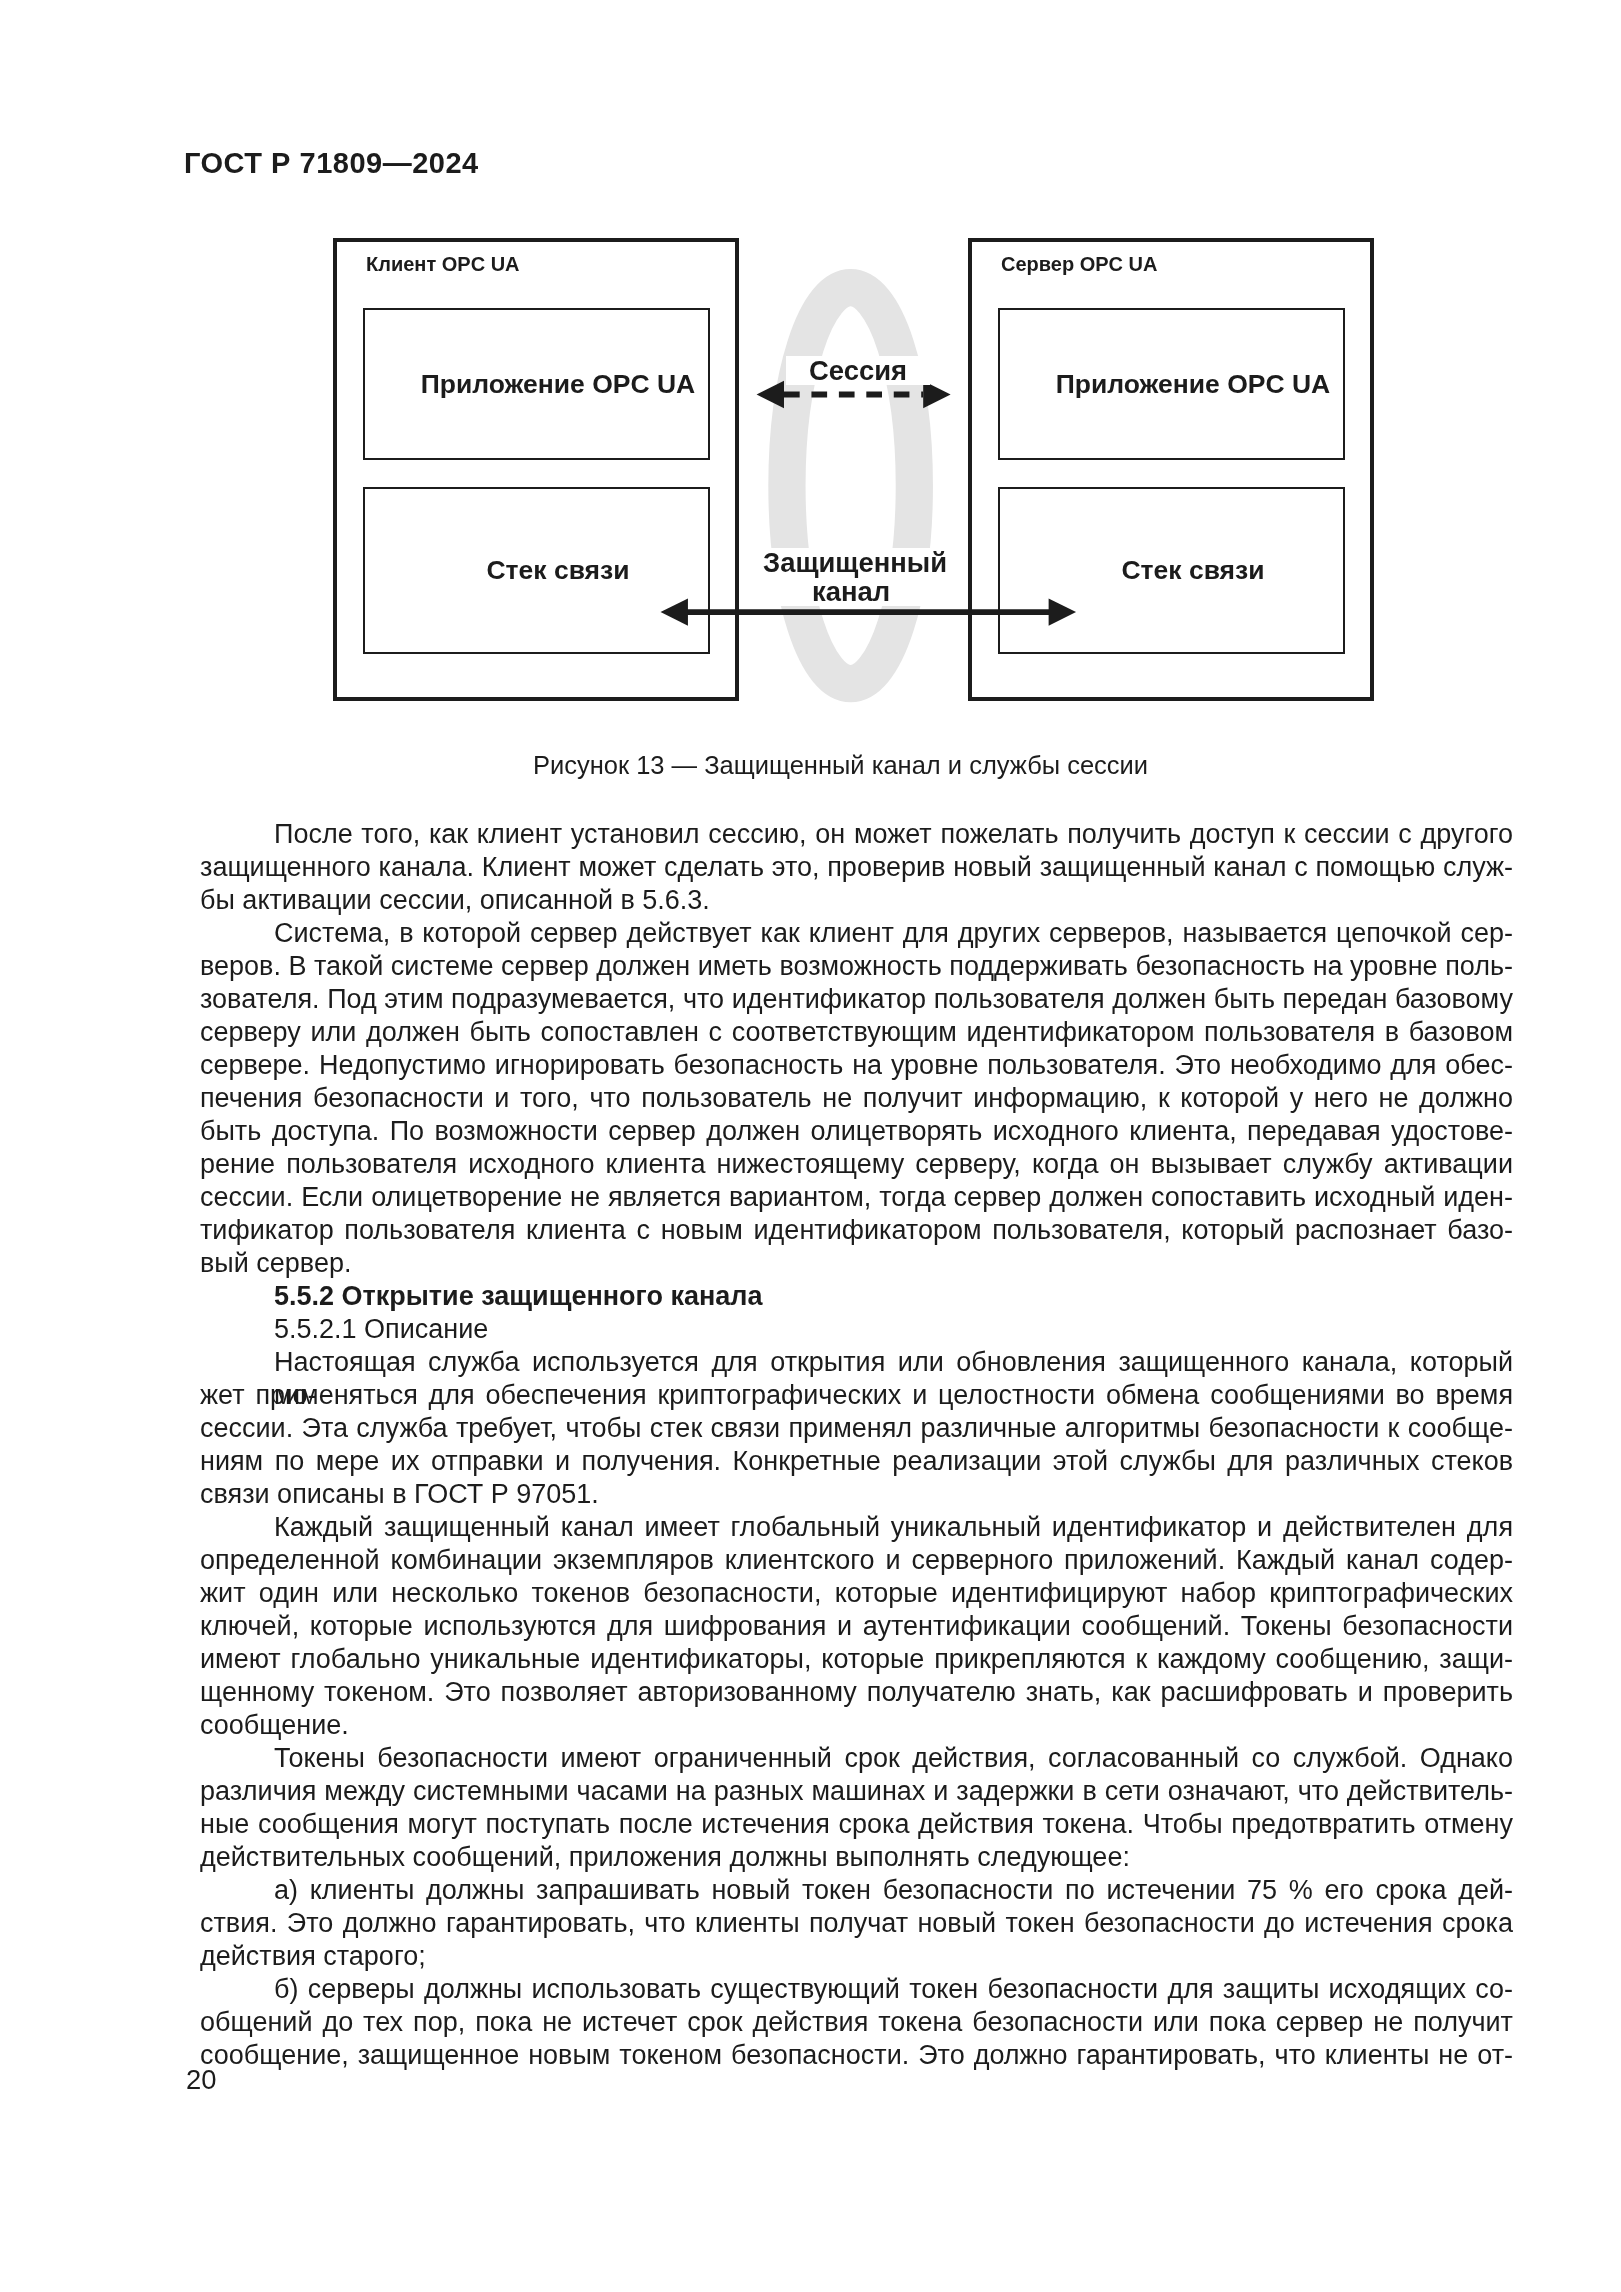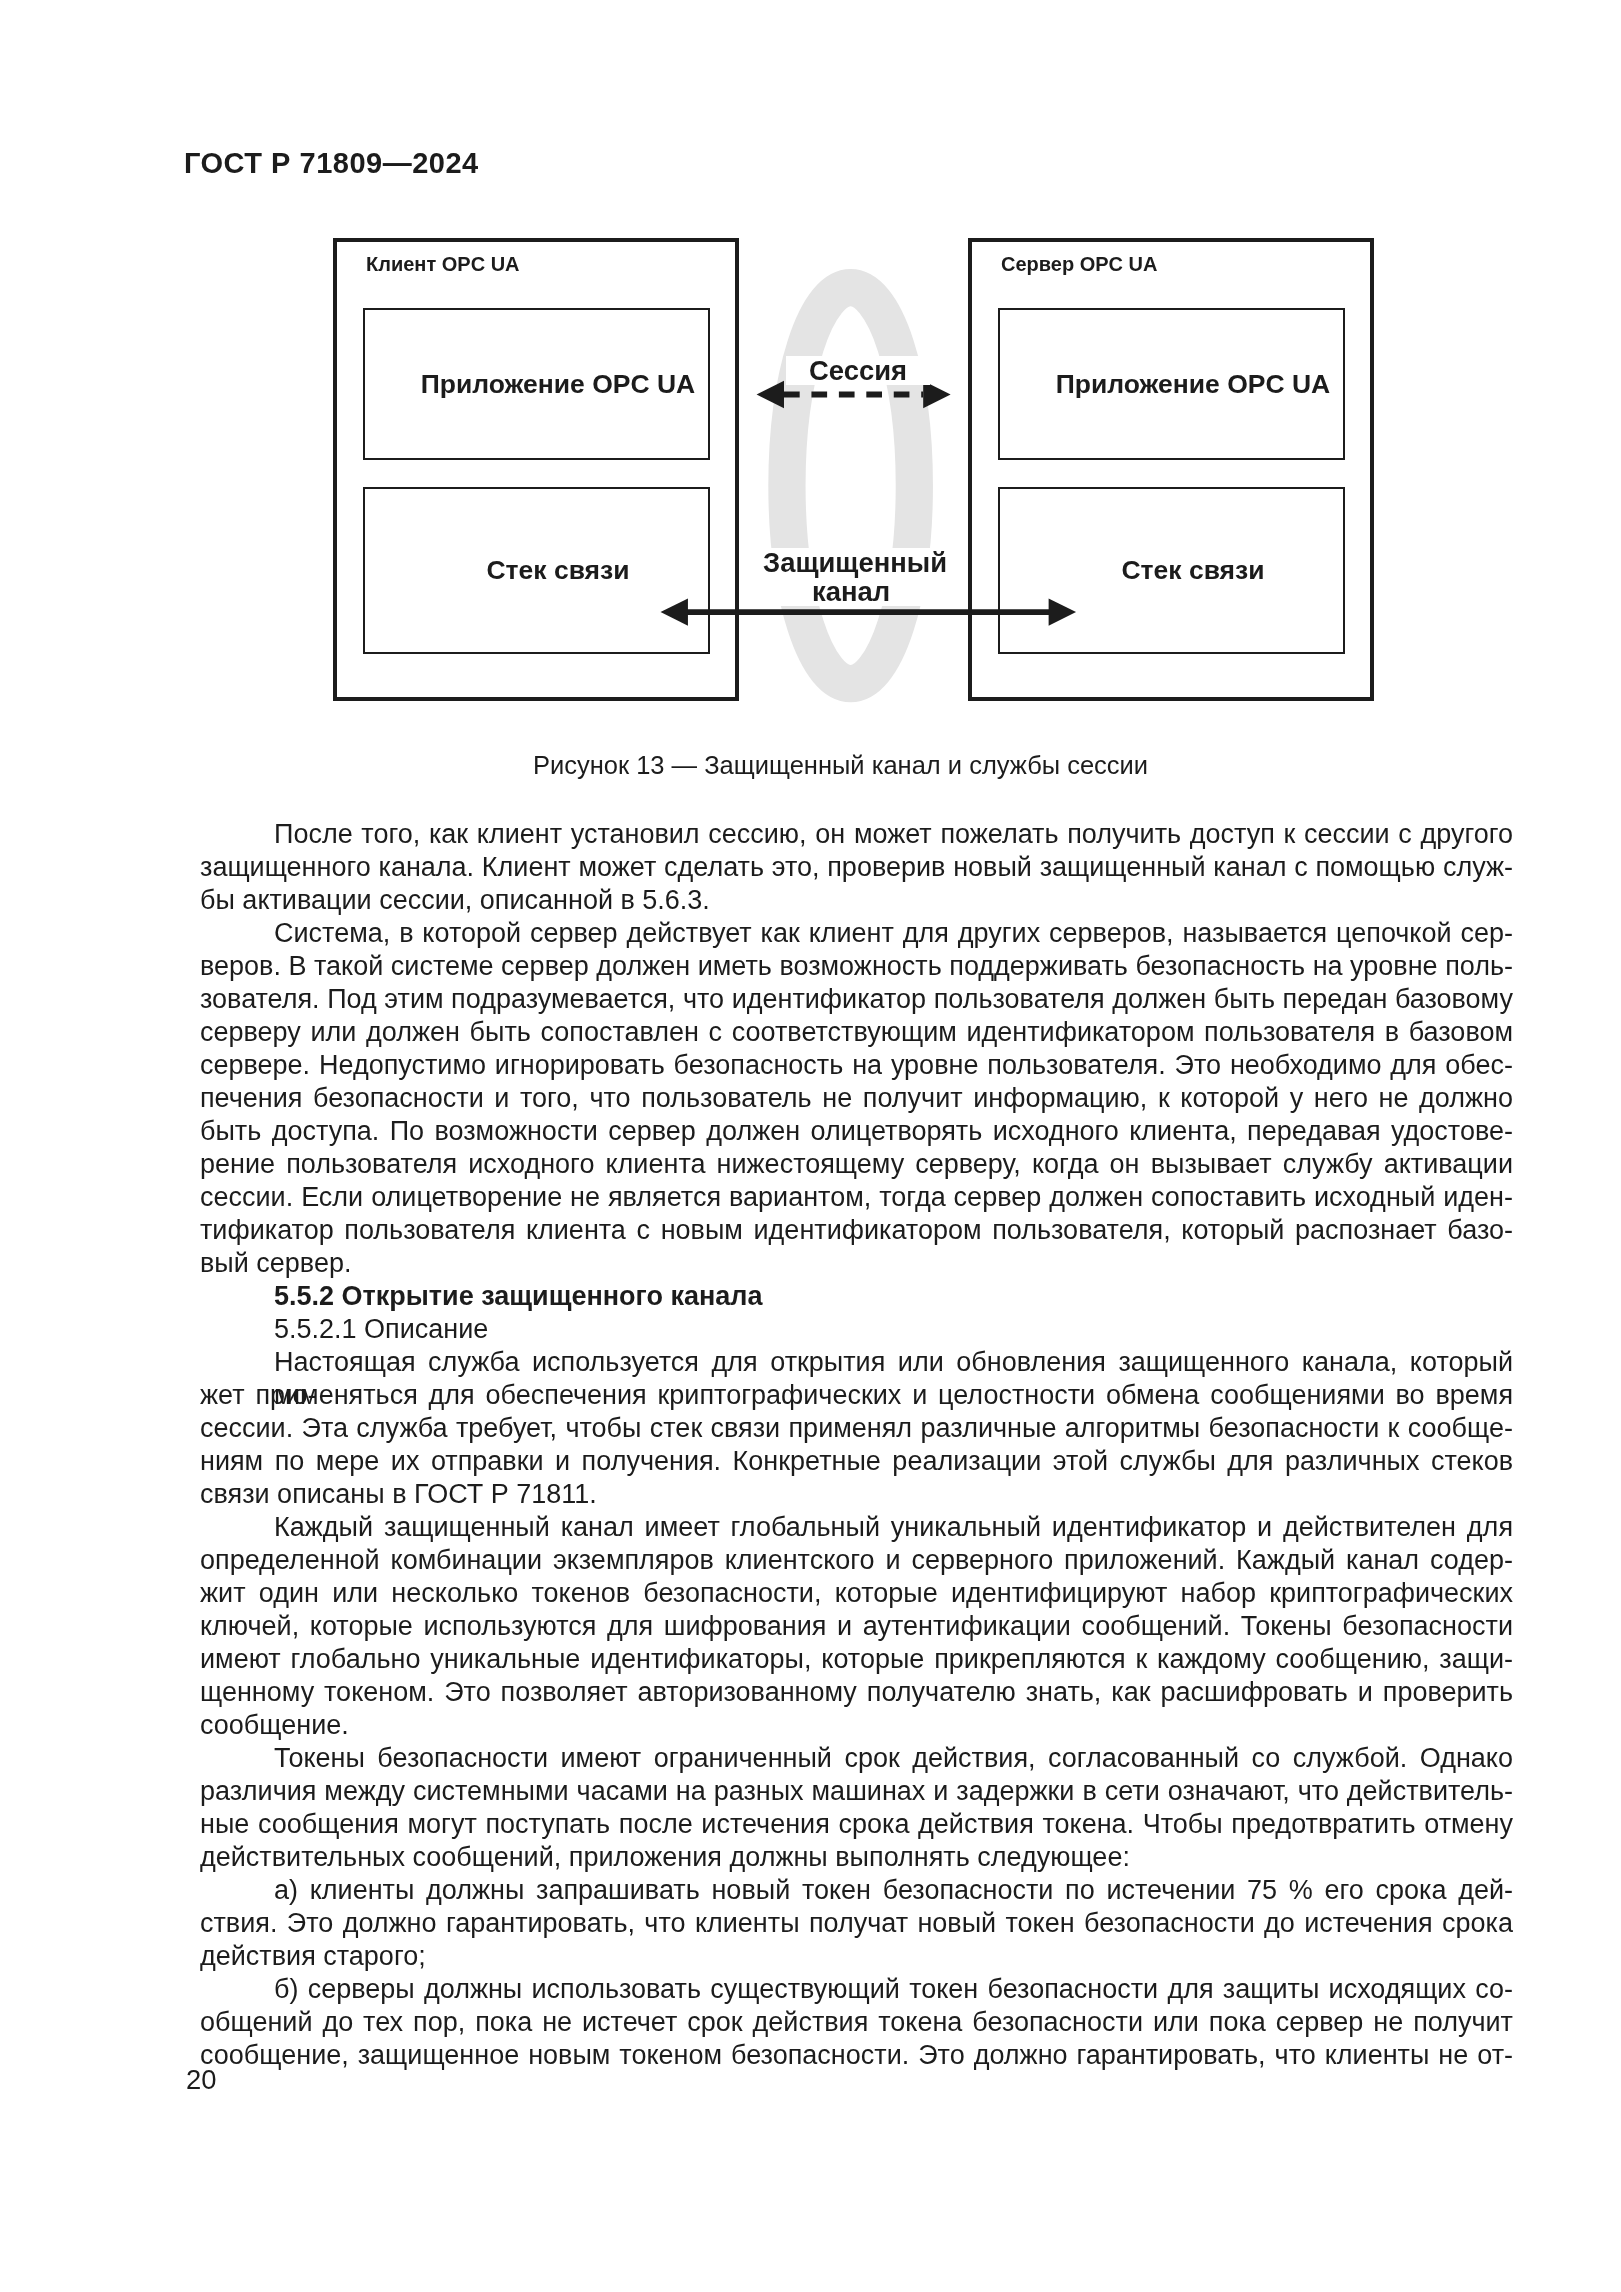--- a/index.html
+++ b/index.html
@@ -95,21 +95,21 @@
       <div class="line">рение пользователя исходного клиента нижестоящему серверу, когда он вызывает службу активации</div>
       <div class="line">сессии. Если олицетворение не является вариантом, тогда сервер должен сопоставить исходный иден-</div>
       <div class="line">тификатор пользователя клиента с новым идентификатором пользователя, который распознает базо-</div>
       <div class="line end">вый сервер.</div>
       <div class="line indent end h b">5.5.2 Открытие защищенного канала</div>
       <div class="line indent end h">5.5.2.1 Описание</div>
       <div class="line indent">Настоящая служба используется для открытия или обновления защищенного канала, который мо-</div>
       <div class="line">жет применяться для обеспечения криптографических и целостности обмена сообщениями во время</div>
       <div class="line">сессии. Эта служба требует, чтобы стек связи применял различные алгоритмы безопасности к сообще-</div>
       <div class="line">ниям по мере их отправки и получения. Конкретные реализации этой службы для различных стеков</div>
-      <div class="line end">связи описаны в ГОСТ Р 71811.</div>
+      <div class="line end">связи описаны в ГОСТ Р 97051.</div>
       <div class="line indent">Каждый защищенный канал имеет глобальный уникальный идентификатор и действителен для</div>
       <div class="line">определенной комбинации экземпляров клиентского и серверного приложений. Каждый канал содер-</div>
       <div class="line">жит один или несколько токенов безопасности, которые идентифицируют набор криптографических</div>
       <div class="line">ключей, которые используются для шифрования и аутентификации сообщений. Токены безопасности</div>
       <div class="line">имеют глобально уникальные идентификаторы, которые прикрепляются к каждому сообщению, защи-</div>
       <div class="line">щенному токеном. Это позволяет авторизованному получателю знать, как расшифровать и проверить</div>
       <div class="line end">сообщение.</div>
       <div class="line indent">Токены безопасности имеют ограниченный срок действия, согласованный со службой. Однако</div>
       <div class="line">различия между системными часами на разных машинах и задержки в сети означают, что действитель-</div>
       <div class="line">ные сообщения могут поступать после истечения срока действия токена. Чтобы предотвратить отмену</div>

